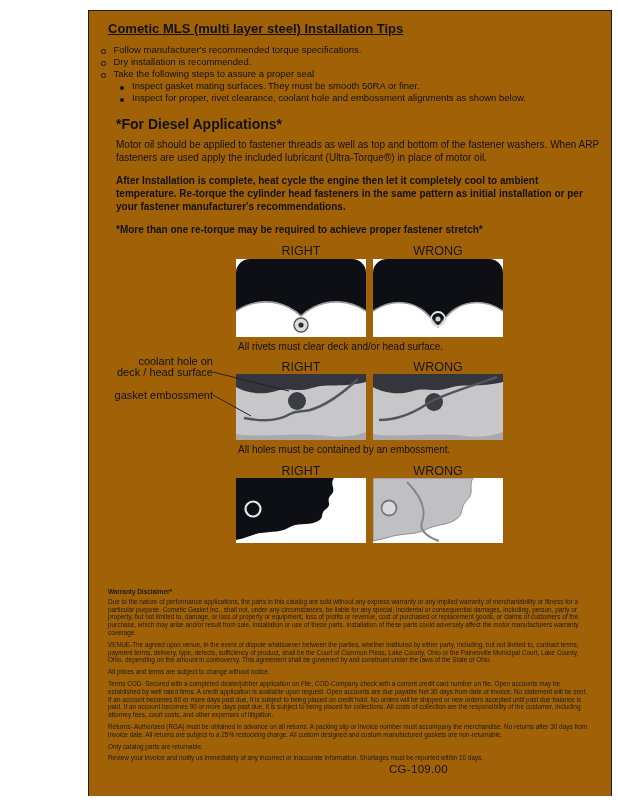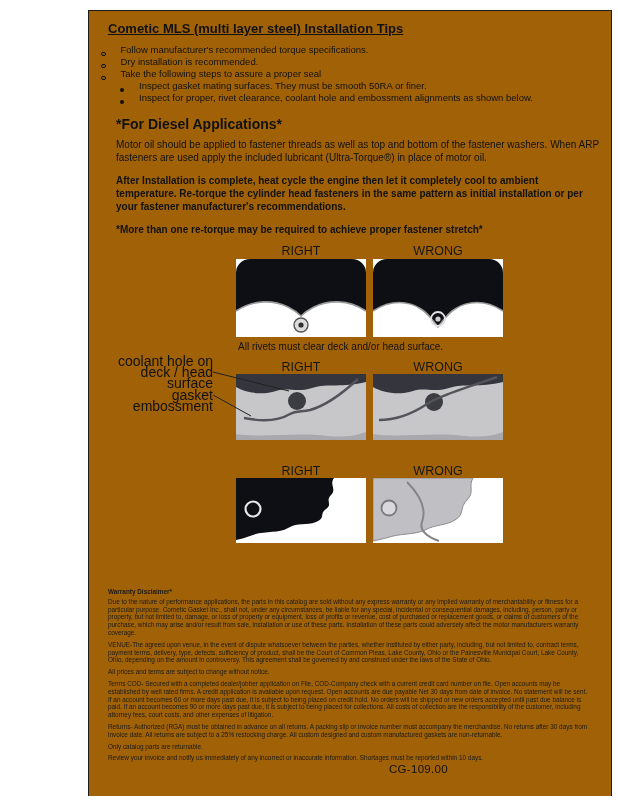--- a/index.html
+++ b/index.html
@@ -12,34 +12,34 @@
   .frame {
     position:absolute; left:88px; top:10px; width:524px; height:786px;
     border-top:1px solid #1c1c1c; border-left:1px solid #1c1c1c; border-right:1px solid #1c1c1c;
     background:#a16207;
   }
   .title {
     margin:10px 0 0 19px; font-size:13px; font-weight:bold;
     text-decoration:underline; display:inline-block;
   }
   ul.tips { list-style:none; margin:7px 0 0 12px; font-size:9.5px; line-height:12px; }
-  ul.tips li { display:flex; gap:15px; align-items:flex-end; }
+  ul.tips li { display:flex; gap:8px; align-items:center; }
   ul.tips li.sub { margin-left:19px; }
   .o-marker { flex:0 0 auto; width:4.5px; height:4.5px; border:1px solid #111; border-radius:50%; margin-top:3px; }
   .b-marker { flex:0 0 auto; width:4px; height:4px; background:#111; border-radius:50%; margin-top:3.5px; }
   .diesel-h { margin:12px 0 0 27px; font-size:14px; font-weight:bold; }
   p.body { margin:6px 10px 0 27px; font-size:10px; line-height:13px; }
   p.body.gap { margin-top:10px;font-weight:bold; }
   .diagrams { position:relative; margin-top:8px; height:334px; }
   .dg-hdr { position:absolute; width:130px; text-align:center; font-size:12.5px; color:#161616; }
   .dg-panel { position:absolute; width:130px; }
   .dg-panel svg { display:block; }
   .dg-caption { position:absolute; font-size:10px; color:#111; }
   .dg-caption.wrapcap { width:230px; line-height:13px; }
-  .callout { position:absolute; font-size:14px; line-height:11px; text-align:right; width:104px; left:20px; }
+  .callout { position:absolute; font-size:11px; line-height:11px; text-align:right; width:104px; left:20px; }
   .overlay { position:absolute; left:0; top:108px; }
   .legal { margin:10px 22px 0 19px; font-size:6.4px; line-height:7.8px; color:#1a1a1a; }
   .legal p { margin-bottom:4px; }
   .legal .legal-title { font-weight:bold; margin-bottom:2px; }
   .footer-code { position:absolute; left:300px; top:752px; font-size:11.5px; letter-spacing:0.3px; color:#111; }
 </style>
 </head>
 <body>
 
 <div class="frame">
@@ -129,20 +129,21 @@
       <div>coolant hole on</div>
       <div>deck / head surface</div>
     </div>
     <div class="callout" style="top:146px;">gasket embossment</div>
 
     <svg class="overlay" width="300" height="92" viewBox="0 0 300 92">
       <line x1="124" y1="20" x2="200" y2="39" stroke="#222222" stroke-width="1"></line>
       <line x1="124" y1="43" x2="162" y2="64" stroke="#222222" stroke-width="1"></line>
     </svg>
 
+    <div class="dg-caption" style="left:149px; top:200px;">All holes must be contained by an embossment.</div>
 
     <div class="dg-hdr" style="left:147px; top:220px;">RIGHT</div>
     <div class="dg-hdr" style="left:284px; top:220px;">WRONG</div>
 
     <div class="dg-panel" style="left:147px; top:234px;">
       <svg viewBox="0 0 130 65" width="130" height="65">
         <rect width="130" height="65" fill="#ffffff"></rect>
         <path d="M0,0 H98 C93,7 101,11 95,17 C89,23 97,26 90,31 C83,36 90,40 80,44 C70,48 62,44 52,50 C42,56 28,52 14,58 C9,60 4,61 0,62 Z" fill="#0e0e15"></path>
         <circle cx="17" cy="31" r="7.5" fill="#0e0e15" stroke="#e8e8e8" stroke-width="2.2"></circle>
       </svg>

